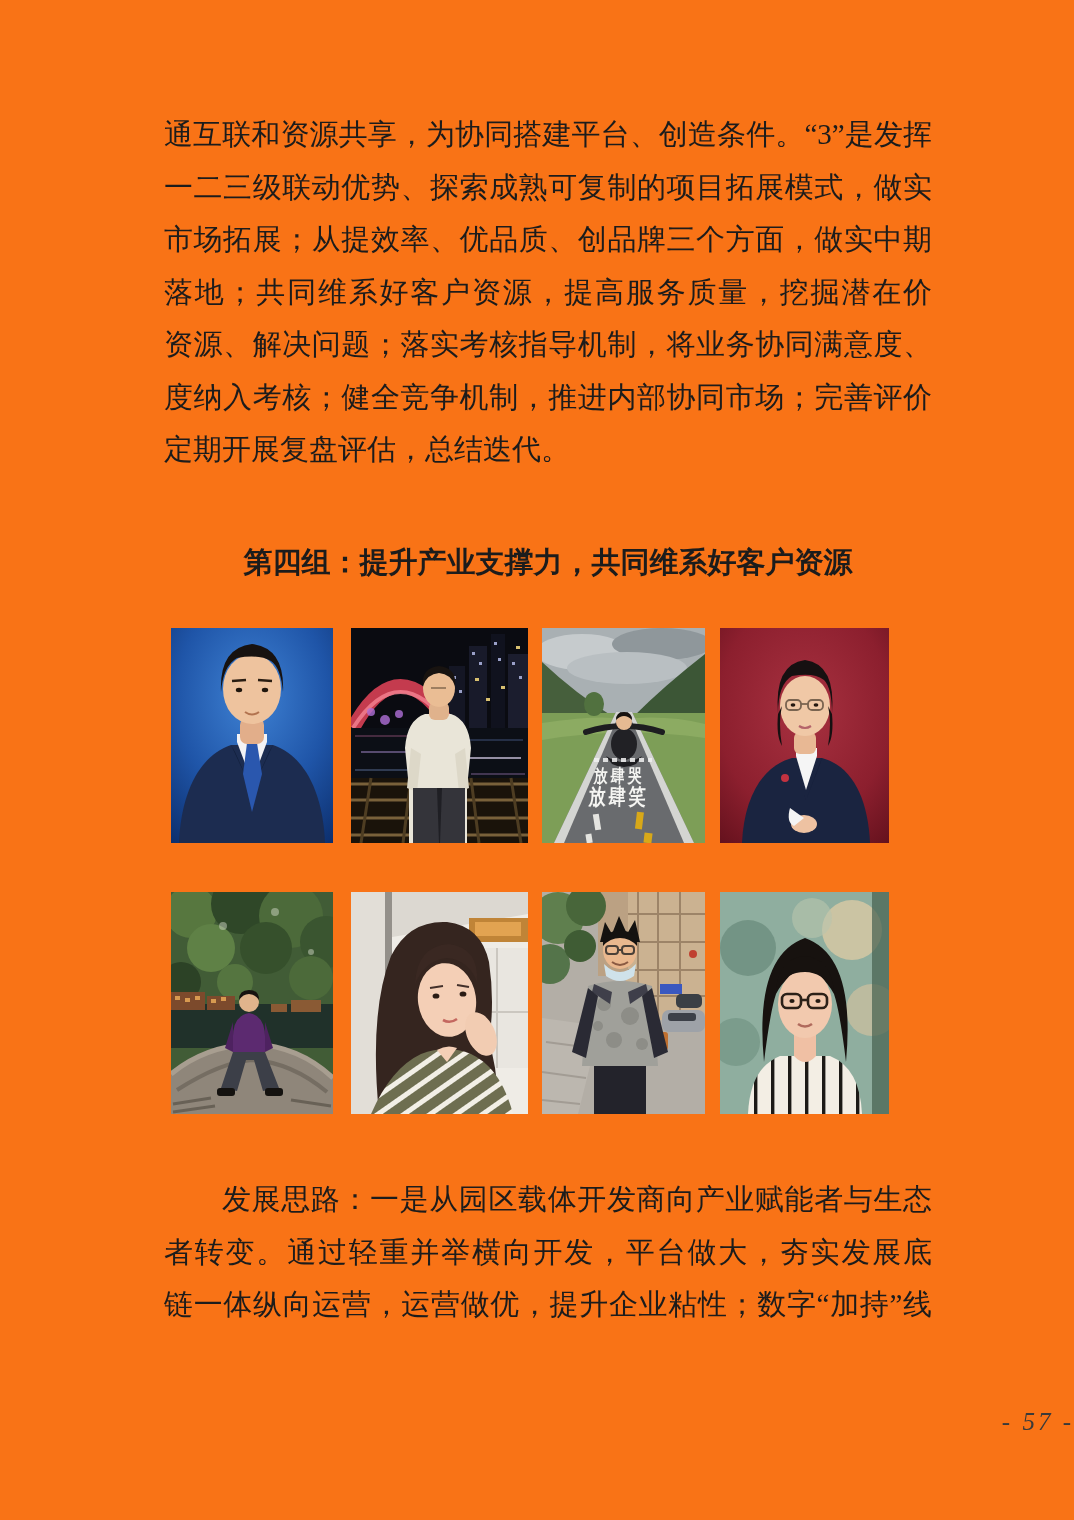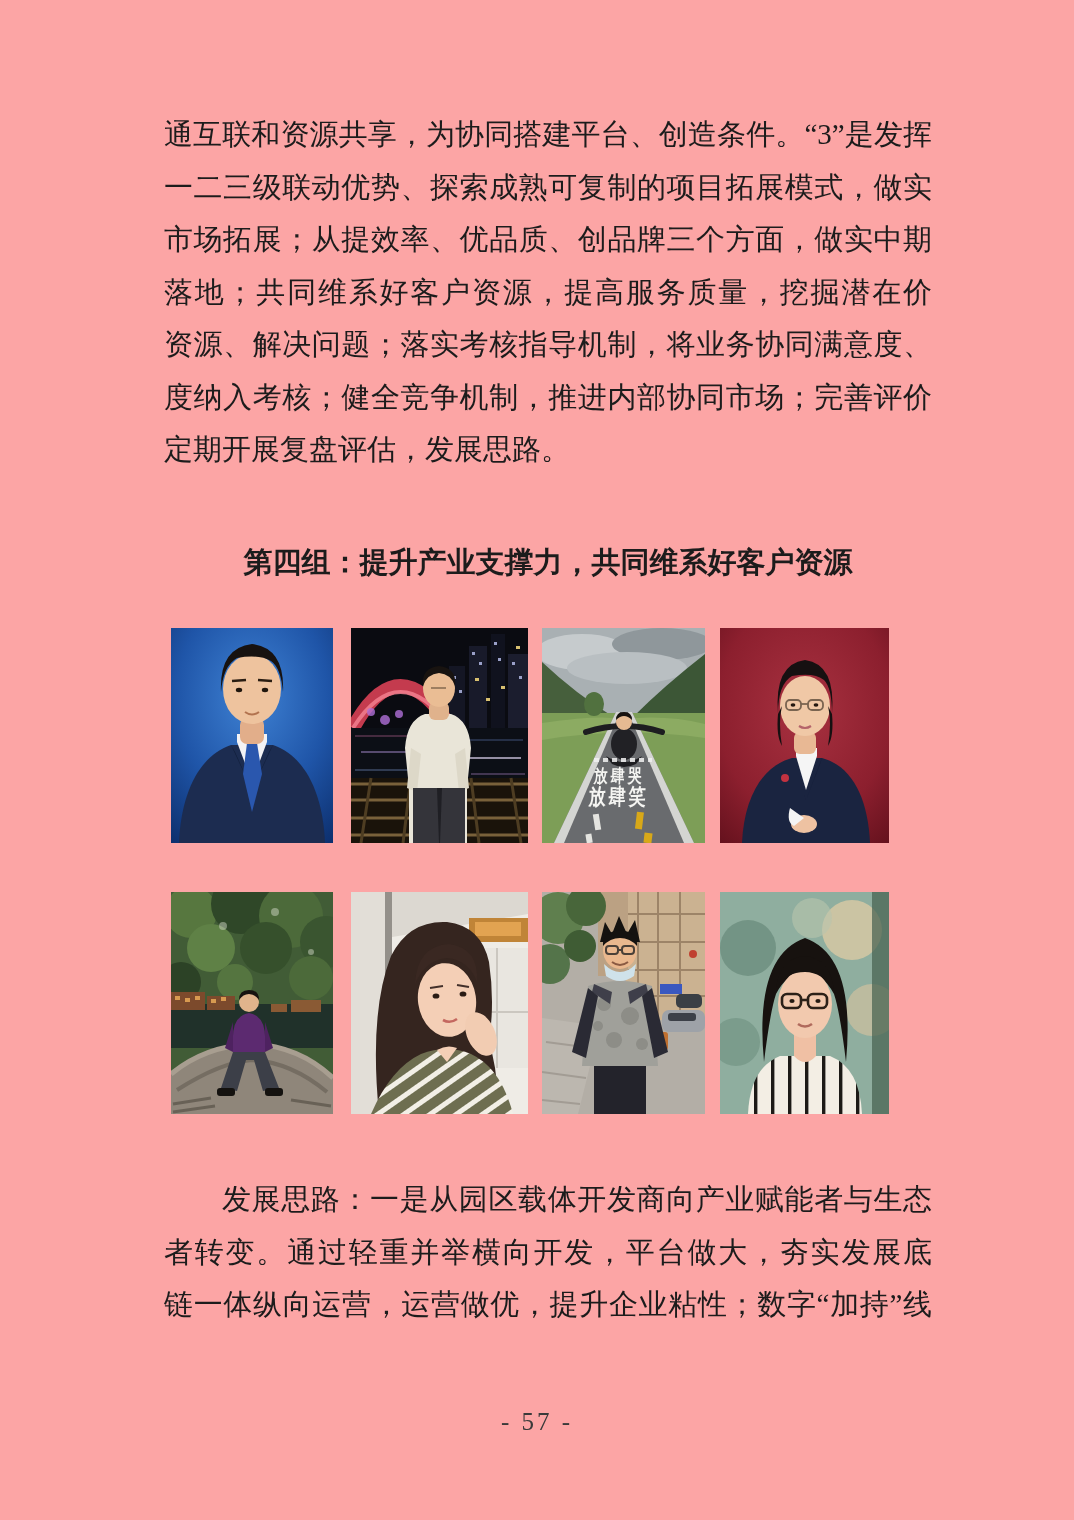--- a/index.html
+++ b/index.html
@@ -1,36 +1,36 @@
 <!DOCTYPE html>
 <html><head>
 <meta charset="utf-8">
 <style>
   html,body { margin:0; padding:0; background:#e8e8e8; }
   .page {
     position:relative; width:1074px; height:1520px; margin:0 auto;
-    background:#fca5a5; overflow:hidden;
+    background:#f97316; overflow:hidden;
     font-family:"Liberation Serif", serif; color:#1c1c1c;
   }
   
   .para { position:absolute; left:164px; width:768px; font-size:29px; }
   .para .line {
     height:52.5px; line-height:52.5px; overflow:hidden;
   }
   .line.just { text-align:justify; text-align-last:justify; }
   .line.indent { text-indent:2em; }
   #para-top { top:108px; }
   #para-bottom { top:1173px; }
   .heading {
     position:absolute; left:164px; width:768px; top:536px; height:52px;
     line-height:52px; font-size:29px; font-weight:bold; text-align:center;
   }
   .page-number {
     position:absolute; left:0; width:100%; top:1408px; height:40px;
-    text-align:center; font-size:25px; letter-spacing:3px; color:#3a3a3a;
+    text-align:right; font-size:25px; letter-spacing:3px; color:#3a3a3a;font-style:italic;
   }
   
   .photo { position:absolute; overflow:hidden; background:#ddd; }
   .photo svg { position:absolute; inset:0; width:100%; height:100%; display:block; }
   #ph1 { left:171px; top:628px; width:162px; height:215px; }
   #ph2 { left:351px; top:628px; width:177px; height:215px; }
   #ph3 { left:542px; top:628px; width:163px; height:215px; }
   #ph4 { left:720px; top:628px; width:169px; height:215px; }
   #ph5 { left:171px; top:892px; width:162px; height:222px; }
   #ph6 { left:351px; top:892px; width:177px; height:222px; }
@@ -55,21 +55,21 @@
 
 <div class="page">
 
   <div class="para" id="para-top">
     <div class="line just">通互联和资源共享，为协同搭建平台、创造条件。“3”是发挥</div>
     <div class="line just">一二三级联动优势、探索成熟可复制的项目拓展模式，做实前期</div>
     <div class="line just">市场拓展；从提效率、优品质、创品牌三个方面，做实中期开发</div>
     <div class="line just">落地；共同维系好客户资源，提高服务质量，挖掘潜在价值，做</div>
     <div class="line just">资源、解决问题；落实考核指导机制，将业务协同满意度、配合</div>
     <div class="line just">度纳入考核；健全竞争机制，推进内部协同市场；完善评价机制，</div>
-    <div class="line">定期开展复盘评估，发展思路。</div>
+    <div class="line">定期开展复盘评估，总结迭代。</div>
   </div>
 
   <div class="heading">第四组：提升产业支撑力，共同维系好客户资源</div>
 
   <div class="photo" id="ph1">
     <svg viewBox="0 0 162 215" preserveAspectRatio="none">
       <defs>
         <radialGradient id="p1bg" cx="50%" cy="32%" r="85%">
           <stop offset="0%" stop-color="#3f82d4"></stop>
             <stop offset="55%" stop-color="#1f55a8"></stop>

